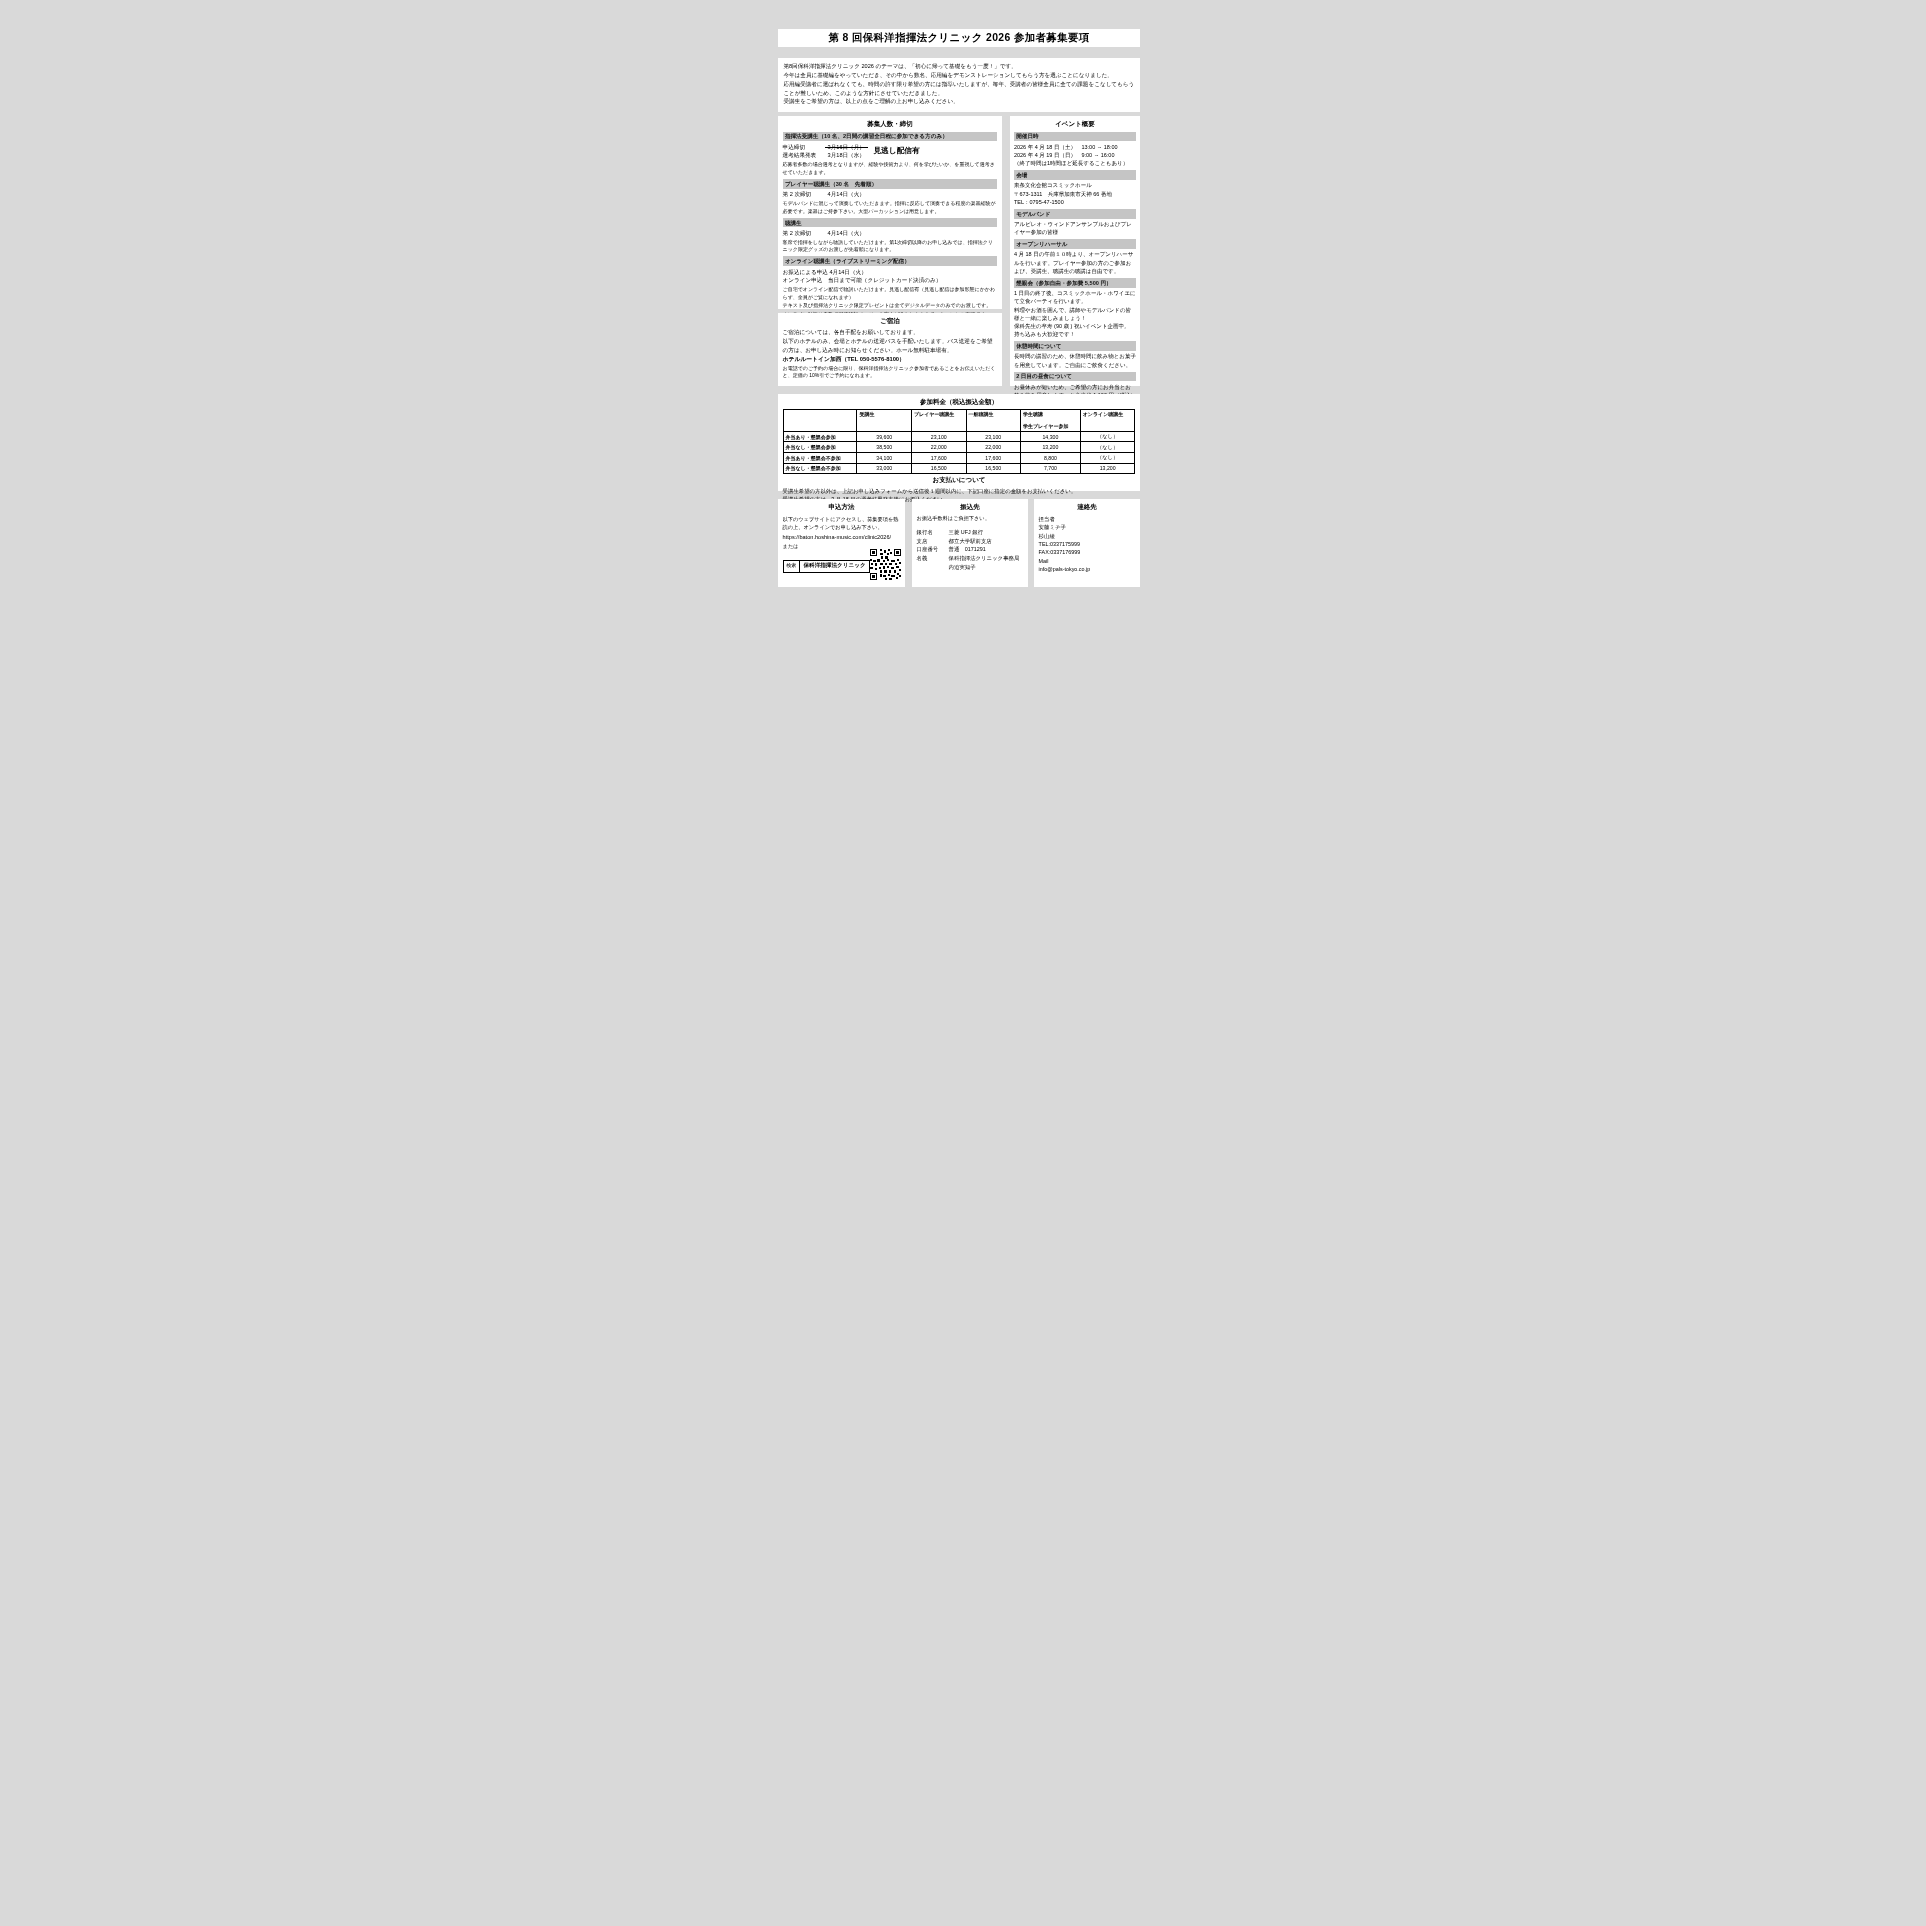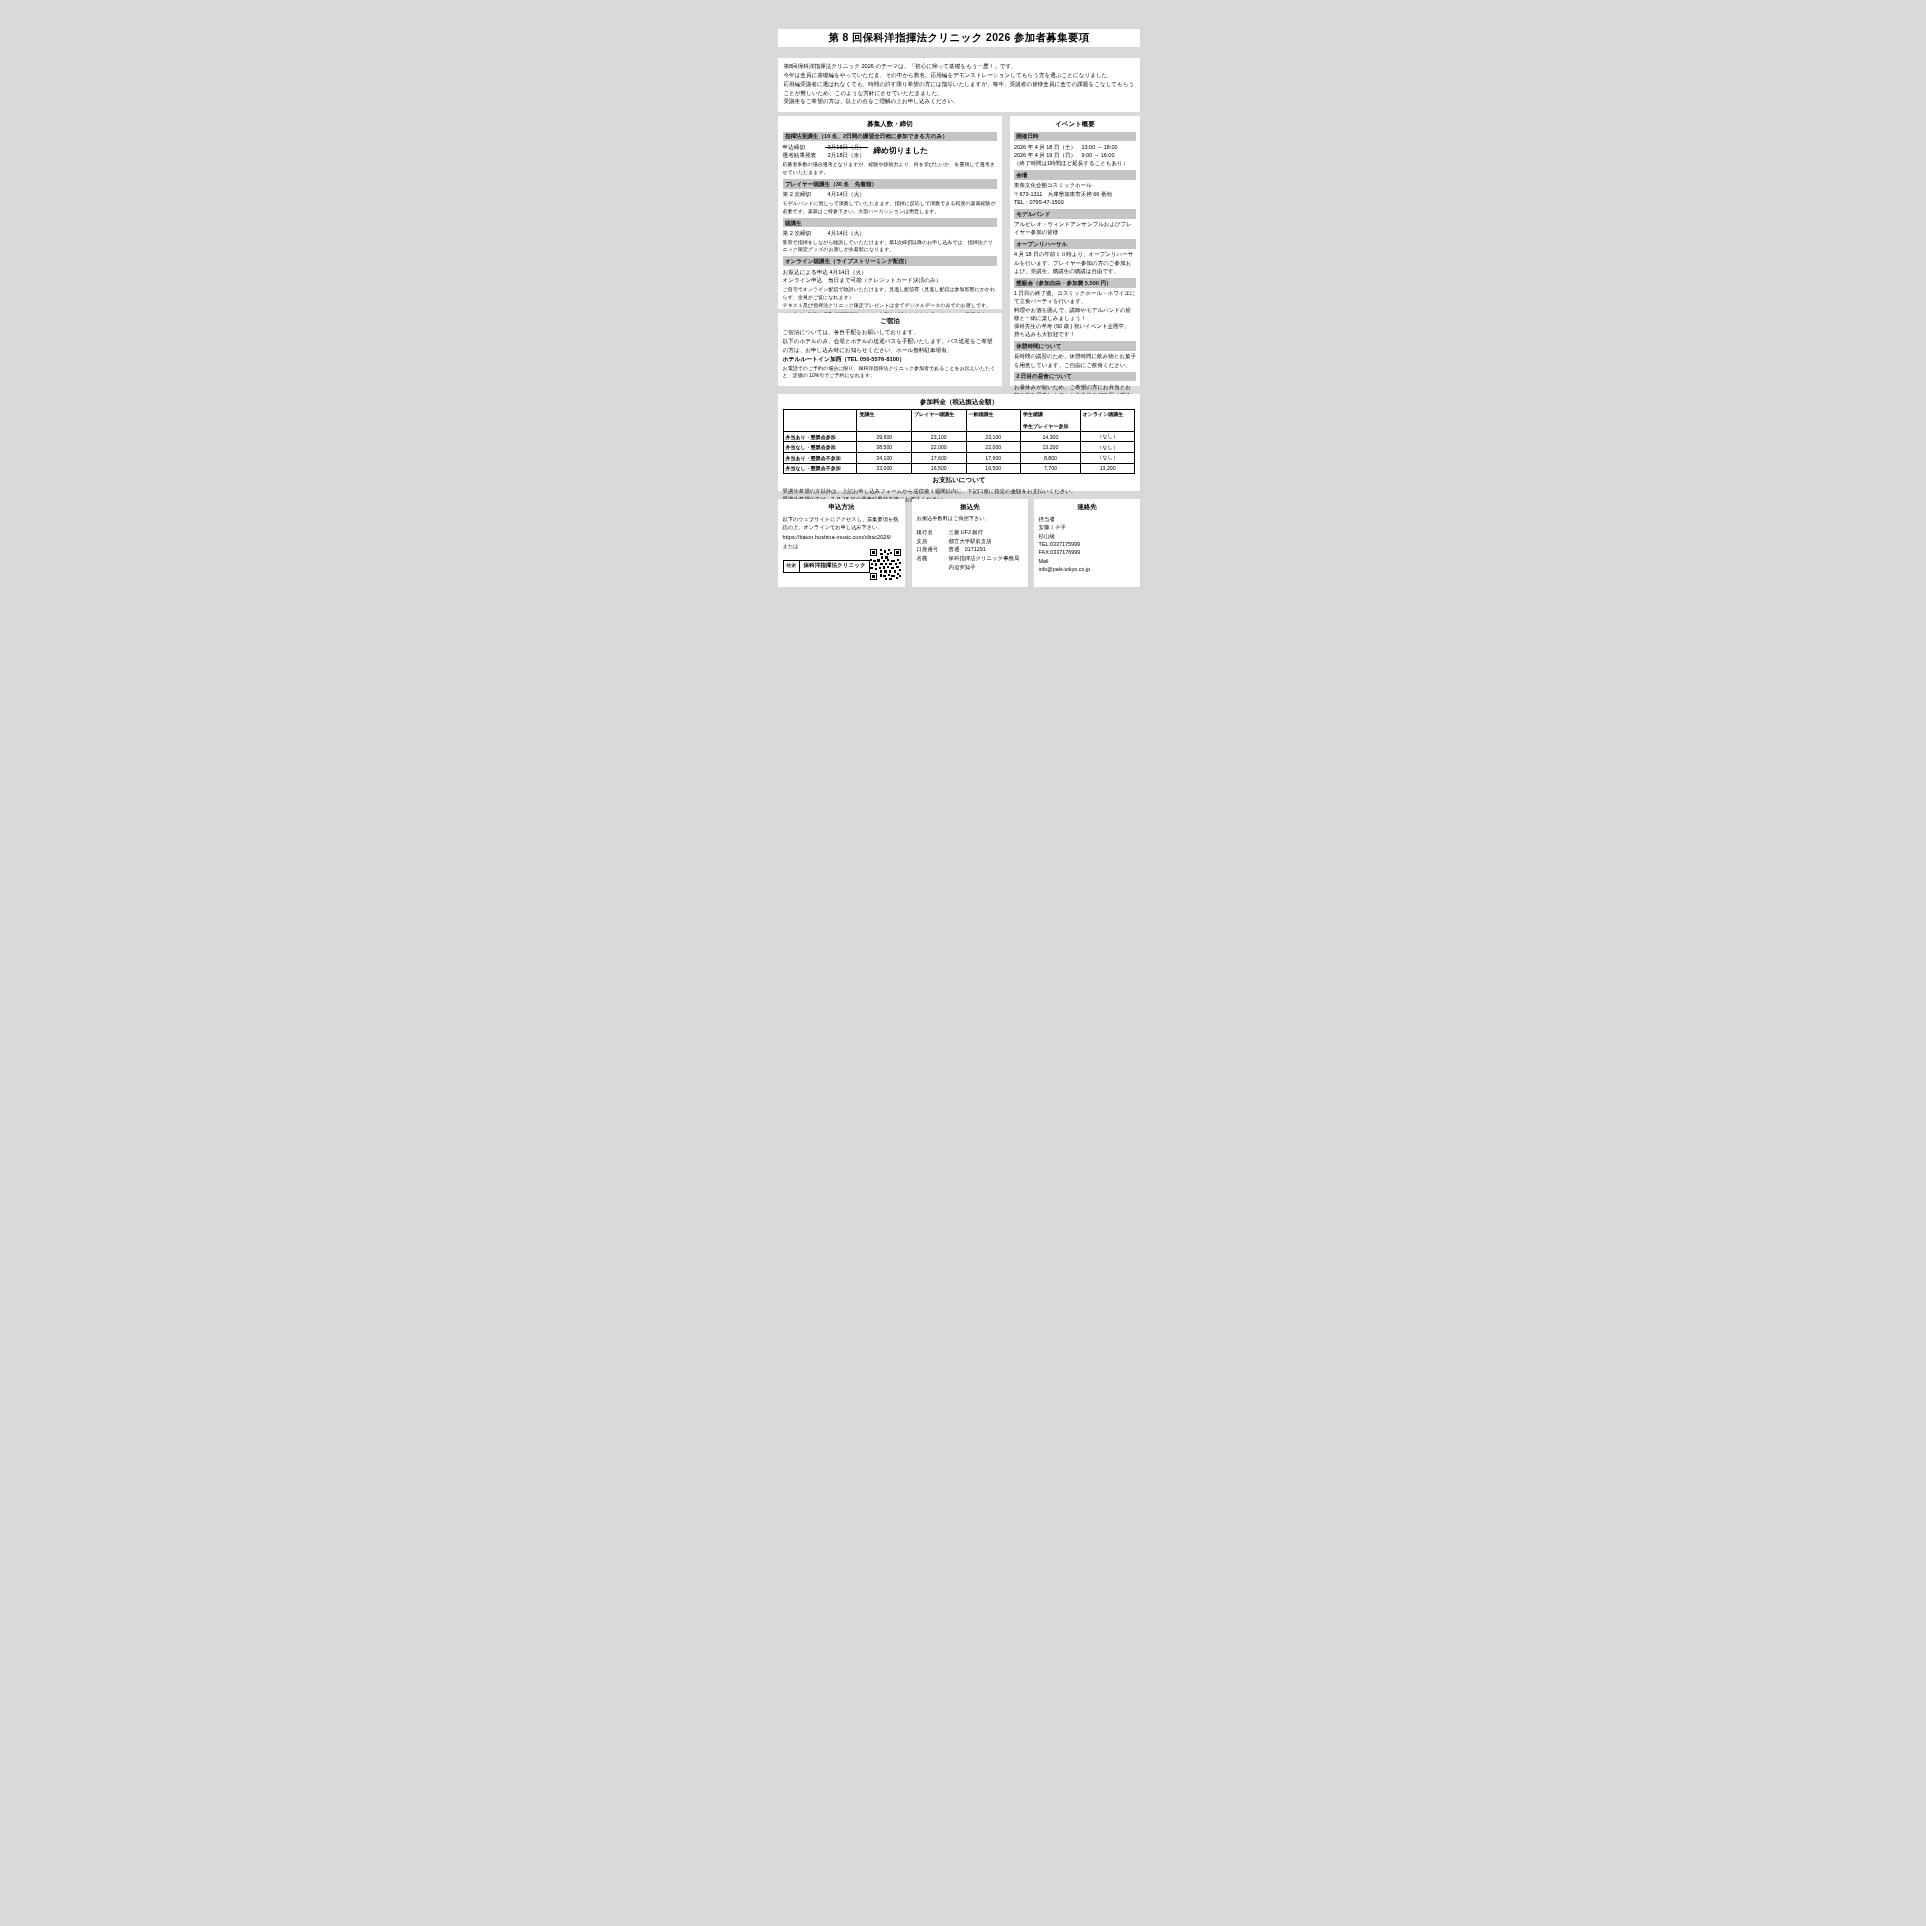--- a/index.html
+++ b/index.html
@@ -82,21 +82,21 @@
       <div>
         <div class="row">
           <span class="lbl">申込締切</span>
           <span class="strike">3月16日（月）</span>
         </div>
         <div class="row">
           <span class="lbl">選考結果発表</span>
           <span>3月18日（水）</span>
         </div>
       </div>
-      <div class="closed">締め切りました</div>
+      <div class="closed">見逃し配信有</div>
     </div>
     <p class="note">応募者多数の場合選考となりますが、経験や技術力より、何を学びたいか、を重視して選考させていただきます。</p>
 
     <div class="bar">プレイヤー聴講生（30 名　先着順）</div>
     <div class="row">
       <span class="lbl">第 2 次締切</span>
       <span>4月14日（火）</span>
     </div>
     <p class="note">モデルバンドに混じって演奏していただきます。指揮に反応して演奏できる程度の楽器経験が必要です。楽器はご持参下さい。大型パーカッションは用意します。</p>
 

